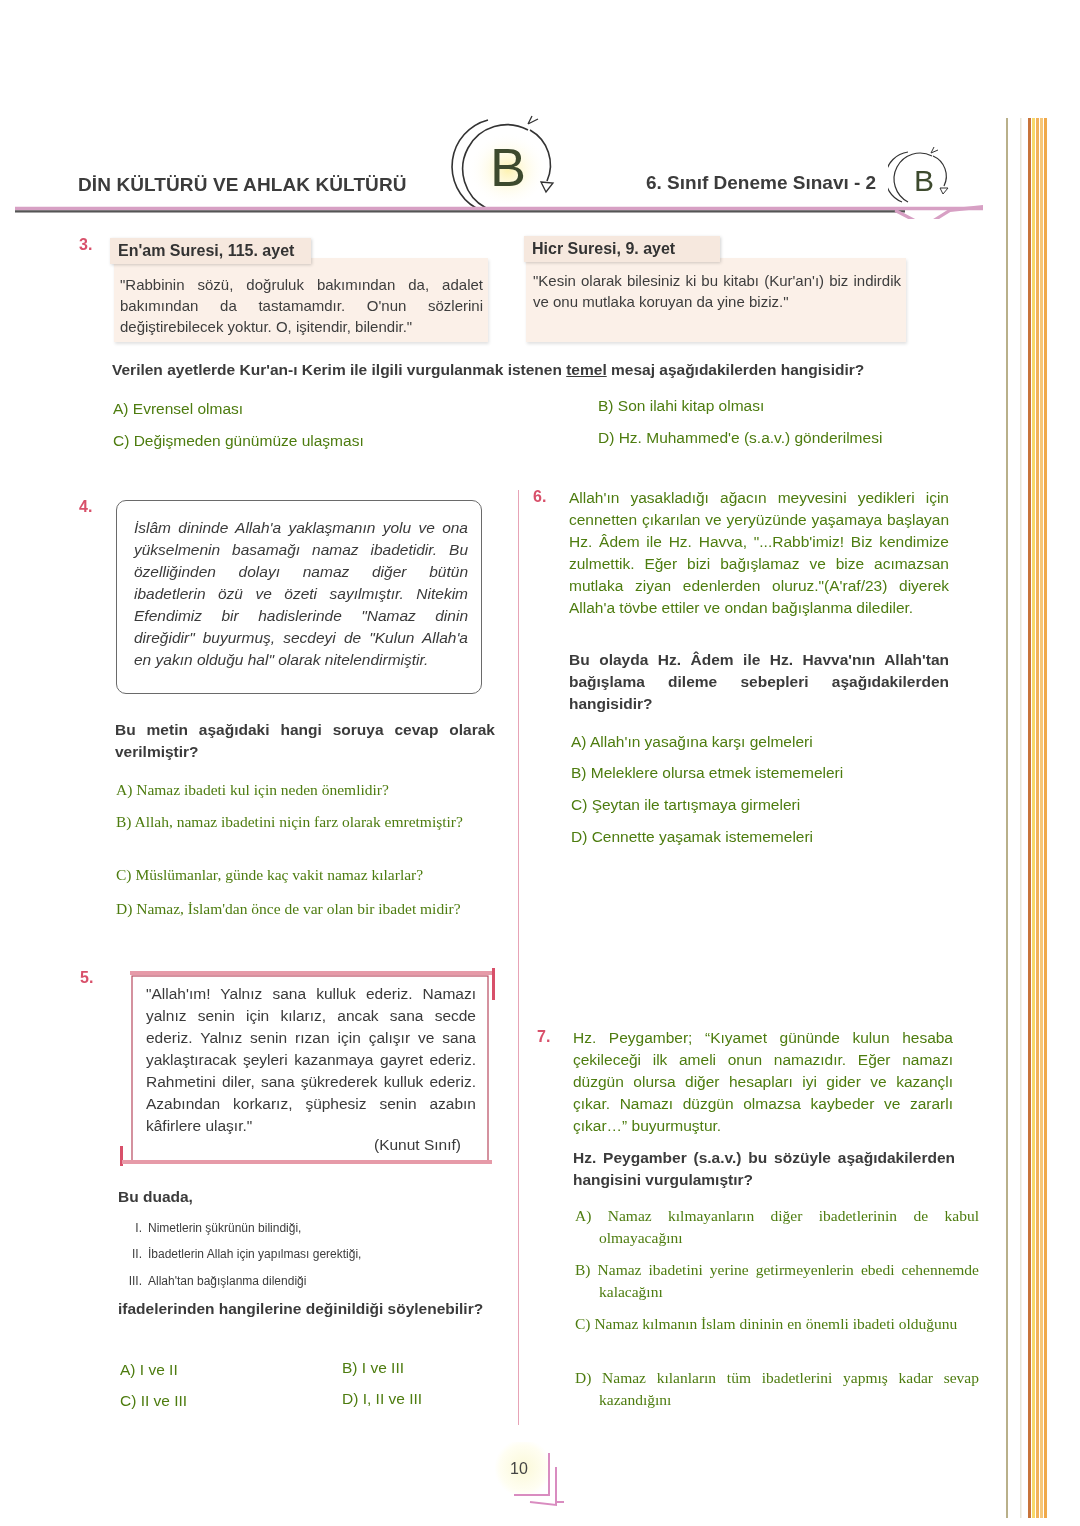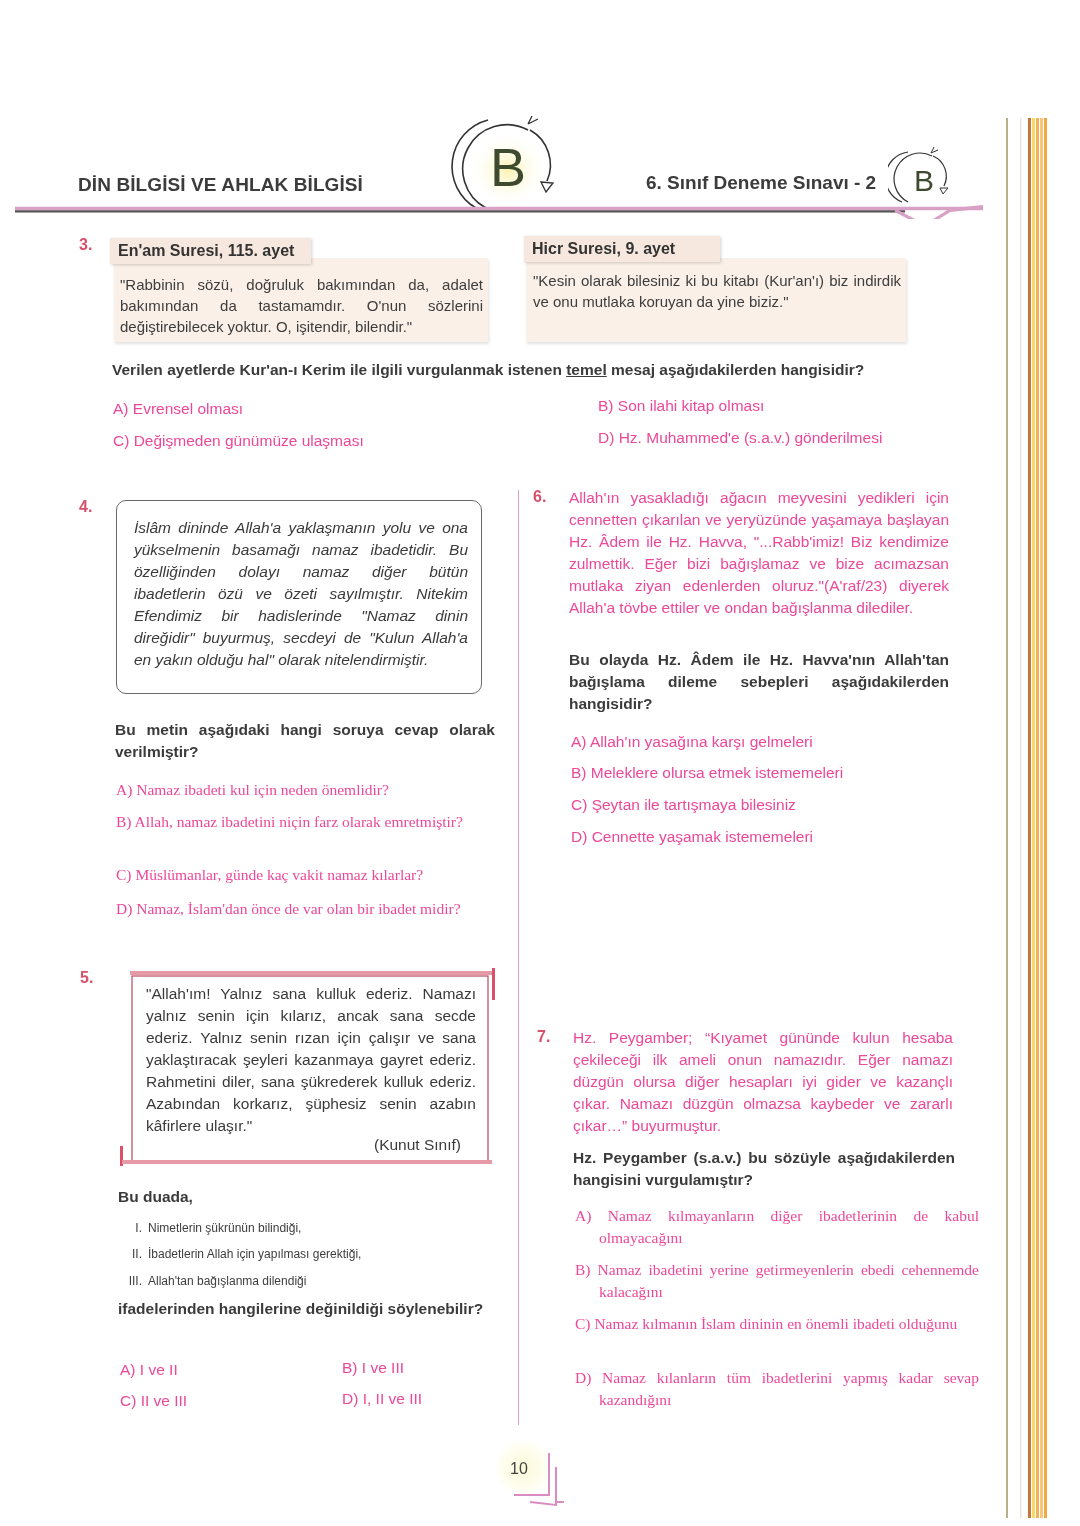--- a/index.html
+++ b/index.html
@@ -25,21 +25,21 @@
     background:#fbf0e8; box-shadow: 1px 2px 3px rgba(0,0,0,0.12);
   }
   .ayet-tag {
     background:#f6e8de; box-shadow: 1px 1px 3px rgba(0,0,0,0.18);
     font-weight:bold; font-size:16px; color:#333; padding:4px 8px;
   }
   .ayet-text { font-size:15px; line-height:21px; color:#3d3d3d; text-align:justify; }
 
   .q-stem { font-size:15.5px; font-weight:bold; color:#3b3b3b; line-height:22px; }
   .q-stem .ul { text-decoration:underline; }
-  .opt { font-size:15.5px; color:#ec4899; line-height:22px; }
+  .opt { font-size:15.5px; color:#4d7c0f; line-height:22px; }
   .opt.hang { padding-left:24px; text-indent:-24px;font-family:Liberation Serif, serif; }
 
   
   .q4-box {
     left:116px; top:500px; width:364px; height:192px;
     border:1.5px solid #6a6a6a; border-radius:10px; background:#fff;
   }
   .q4-text { left:134px; top:517px; width:334px; font-size:15.5px; line-height:22px; text-align:justify; color:#3a3a3a;font-style:italic; }
 
   
@@ -63,21 +63,21 @@
 <svg class="abs side-stripes" viewBox="0 0 52 1400" preserveAspectRatio="none">
   <rect x="10" y="0" width="2" height="1400" fill="#b9b08a"></rect>
   <rect x="24" y="0" width="1.5" height="1400" fill="#e9e6d8"></rect>
   <rect x="32" y="0" width="3" height="1400" fill="#c8743a"></rect>
   <rect x="36" y="0" width="3" height="1400" fill="#f7d96a"></rect>
   <rect x="40" y="0" width="3" height="1400" fill="#f2b25a"></rect>
   <rect x="44" y="0" width="3" height="1400" fill="#f6c77a"></rect>
   <rect x="48" y="0" width="3" height="1400" fill="#f0a94a"></rect>
 </svg>
 
-<div class="abs subject">DİN BİLGİSİ VE AHLAK BİLGİSİ</div>
+<div class="abs subject">DİN KÜLTÜRÜ VE AHLAK KÜLTÜRÜ</div>
 
 <svg class="abs logo-big" viewBox="0 0 120 105">
   <defs>
     <radialGradient id="glow" cx="50%" cy="55%" r="50%">
       <stop offset="0%" stop-color="#fdf2b0"></stop>
       <stop offset="100%" stop-color="#ffffff" stop-opacity="0"></stop>
     </radialGradient>
   </defs>
   <ellipse cx="60" cy="58" rx="40" ry="38" fill="url(#glow)"></ellipse>
   <path d="M28 100 A48 48 0 0 1 40 12" fill="none" stroke="#333" stroke-width="1.6"></path>
@@ -154,21 +154,21 @@
 <div class="abs opt" style="left:120px;top:1359px">A) I ve II</div>
 <div class="abs opt" style="left:342px;top:1357px">B) I ve III</div>
 <div class="abs opt" style="left:120px;top:1390px">C) II ve III</div>
 <div class="abs opt" style="left:342px;top:1388px">D) I, II ve III</div>
 
 <div class="abs qnum" style="left:533px;top:488px">6.</div>
 <div class="abs opt" style="left:569px;top:487px;width:380px;text-align:justify;text-align-last:left">Allah'ın yasakladığı ağacın meyvesini yedikleri için cennetten çıkarılan ve yeryüzünde yaşamaya başlayan Hz. Âdem ile Hz. Havva, "...Rabb'imiz! Biz kendimize zulmettik. Eğer bizi bağışlamaz ve bize acımazsan mutlaka ziyan edenlerden oluruz."(A'raf/23) diyerek Allah'a tövbe ettiler ve ondan bağışlanma dilediler.</div>
 <div class="abs q-stem" style="left:569px;top:649px;width:380px;text-align:justify;text-align-last:left">Bu olayda Hz. Âdem ile Hz. Havva'nın Allah'tan bağışlama dileme sebepleri aşağıdakilerden hangisidir?</div>
 <div class="abs opt" style="left:571px;top:731px">A) Allah'ın yasağına karşı gelmeleri</div>
 <div class="abs opt" style="left:571px;top:762px">B) Meleklere olursa etmek istememeleri</div>
-<div class="abs opt" style="left:571px;top:794px">C) Şeytan ile tartışmaya bilesiniz</div>
+<div class="abs opt" style="left:571px;top:794px">C) Şeytan ile tartışmaya girmeleri</div>
 <div class="abs opt" style="left:571px;top:826px">D) Cennette yaşamak istememeleri</div>
 
 <div class="abs qnum" style="left:537px;top:1028px">7.</div>
 <div class="abs opt" style="left:573px;top:1027px;width:380px;text-align:justify;text-align-last:left">Hz. Peygamber; “Kıyamet gününde kulun hesaba çekileceği ilk ameli onun namazıdır. Eğer namazı düzgün olursa diğer hesapları iyi gider ve kazançlı çıkar. Namazı düzgün olmazsa kaybeder ve zararlı çıkar…” buyurmuştur.</div>
 <div class="abs q-stem" style="left:573px;top:1147px;width:382px;text-align:justify;text-align-last:left">Hz. Peygamber (s.a.v.) bu sözüyle aşağıdakilerden hangisini vurgulamıştır?</div>
 <div class="abs opt hang" style="left:575px;top:1205px;width:380px;text-align:justify;text-align-last:left">A) Namaz kılmayanların diğer ibadetlerinin de kabul olmayacağını</div>
 <div class="abs opt hang" style="left:575px;top:1259px;width:380px;text-align:justify;text-align-last:left">B) Namaz ibadetini yerine getirmeyenlerin ebedi cehennemde kalacağını</div>
 <div class="abs opt hang" style="left:575px;top:1313px;width:380px;text-align:justify;text-align-last:left">C) Namaz kılmanın İslam dininin en önemli ibadeti olduğunu</div>
 <div class="abs opt hang" style="left:575px;top:1367px;width:380px;text-align:justify;text-align-last:left">D) Namaz kılanların tüm ibadetlerini yapmış kadar sevap kazandığını</div>
 

